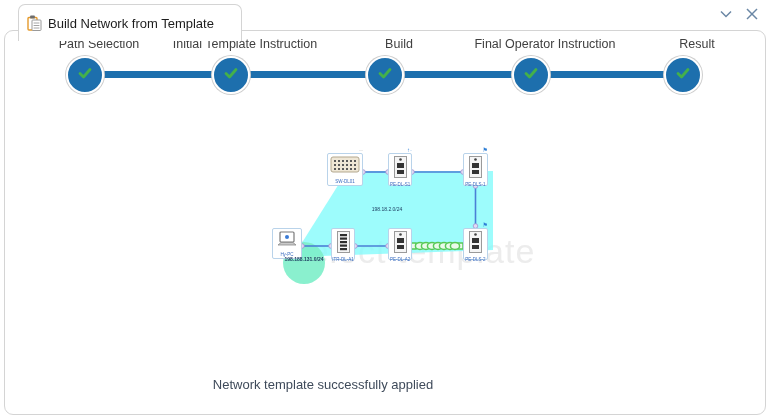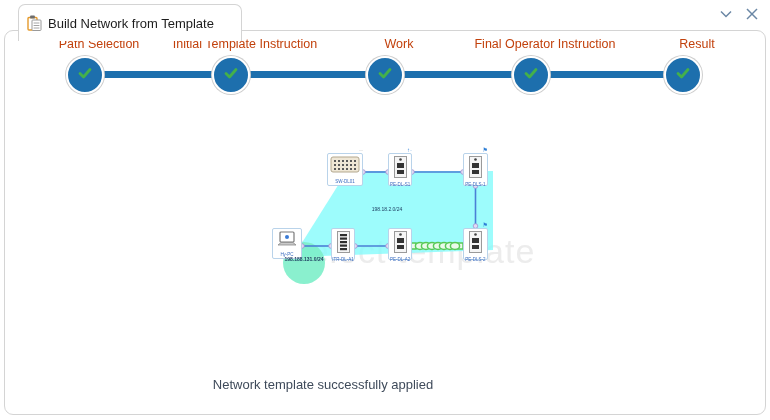--- a/index.html
+++ b/index.html
@@ -11,21 +11,21 @@
          background:#fff;border:1px solid #d4d4d4;border-radius:9px;}
   .tab{position:absolute;left:18px;top:4px;height:28px;width:206px;z-index:5;
        background:#fff;border:1px solid #d4d4d4;border-bottom:none;
        border-radius:7px 7px 0 0;display:flex;align-items:center;gap:6px;padding:4px 8px;}
   .tab-title{font-size:13px;color:#1d1d1d;white-space:nowrap;}
   .win-controls{position:absolute;right:10px;top:6px;display:flex;gap:10px;align-items:center;z-index:6;}
   .win-btn{width:16px;height:16px;display:flex;align-items:center;justify-content:center;cursor:pointer;}
 
   
   .step-label{position:absolute;top:37px;transform:translateX(-50%);
-              font-size:12.5px;color:#c2410c;white-space:nowrap;z-index:3;padding-left:28px;}
+              font-size:12.5px;color:#404040;white-space:nowrap;z-index:3;padding-left:28px;}
   .step-bar{position:absolute;left:85px;top:70px;width:598px;height:7px;background:#1d6fad;
             border-top:1px solid #fff;border-bottom:1px solid #fff;z-index:1;}
   .step-circle{position:absolute;top:56px;width:34px;height:34px;border-radius:50%;
                background:#1d6fad;border:2px solid #fff;box-shadow:0 0 0 1px #cfcfcf;
                display:flex;align-items:center;justify-content:center;z-index:2;}
 
   
   .watermark{position:absolute;left:286px;top:232px;font-size:34px;color:#ececec;
              z-index:1;white-space:nowrap;letter-spacing:1px;}
   #topo{position:absolute;left:0;top:0;z-index:2;}
@@ -72,21 +72,21 @@
     <span class="win-btn">
       <svg width="12" height="12" viewBox="0 0 12 12">
         <line x1="1" y1="1" x2="11" y2="11" stroke="#6b87a5" stroke-width="1.5"></line>
         <line x1="11" y1="1" x2="1" y2="11" stroke="#6b87a5" stroke-width="1.5"></line>
       </svg>
     </span>
   </div>
 
   <div class="step-label" style="left:85px;">Path Selection</div>
   <div class="step-label" style="left:231px;">Initial Template Instruction</div>
-  <div class="step-label" style="left:385px;">Work</div>
+  <div class="step-label" style="left:385px;">Build</div>
   <div class="step-label" style="left:531px;">Final Operator Instruction</div>
   <div class="step-label" style="left:683px;text-align:center;">Result</div>
 
   <div class="step-bar"></div>
 
   <div class="step-circle" style="left:66px;">
     <span><svg width="20" height="20" viewBox="0 0 20 20">
           <polyline points="5,10.5 8.5,14 15,6.5" fill="none" stroke="#44b04a" stroke-width="2.8" stroke-linecap="round" stroke-linejoin="round"></polyline>
         </svg></span>
   </div>

